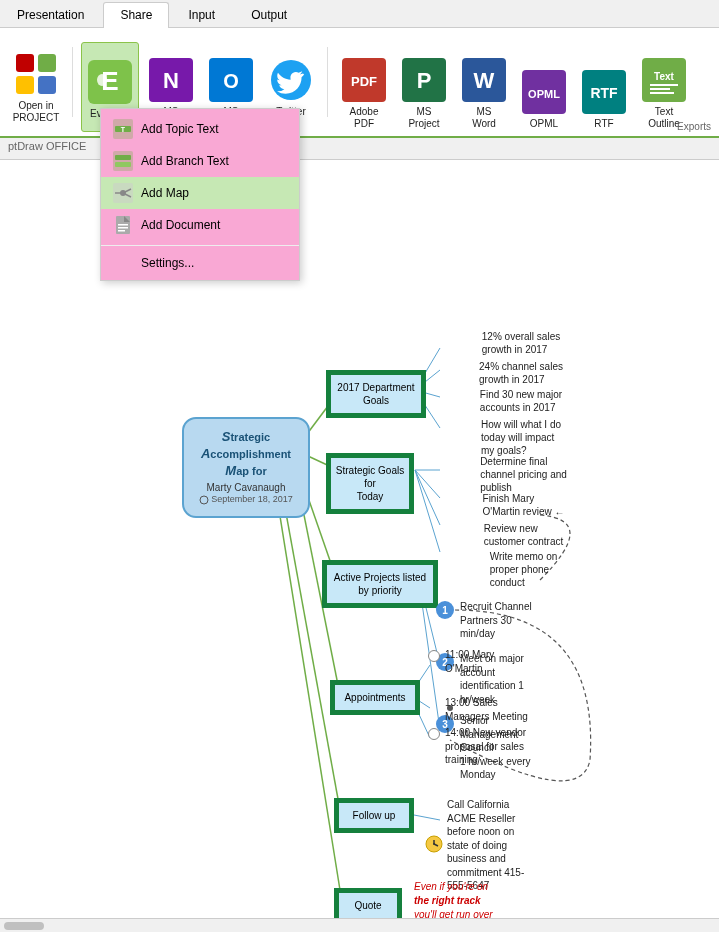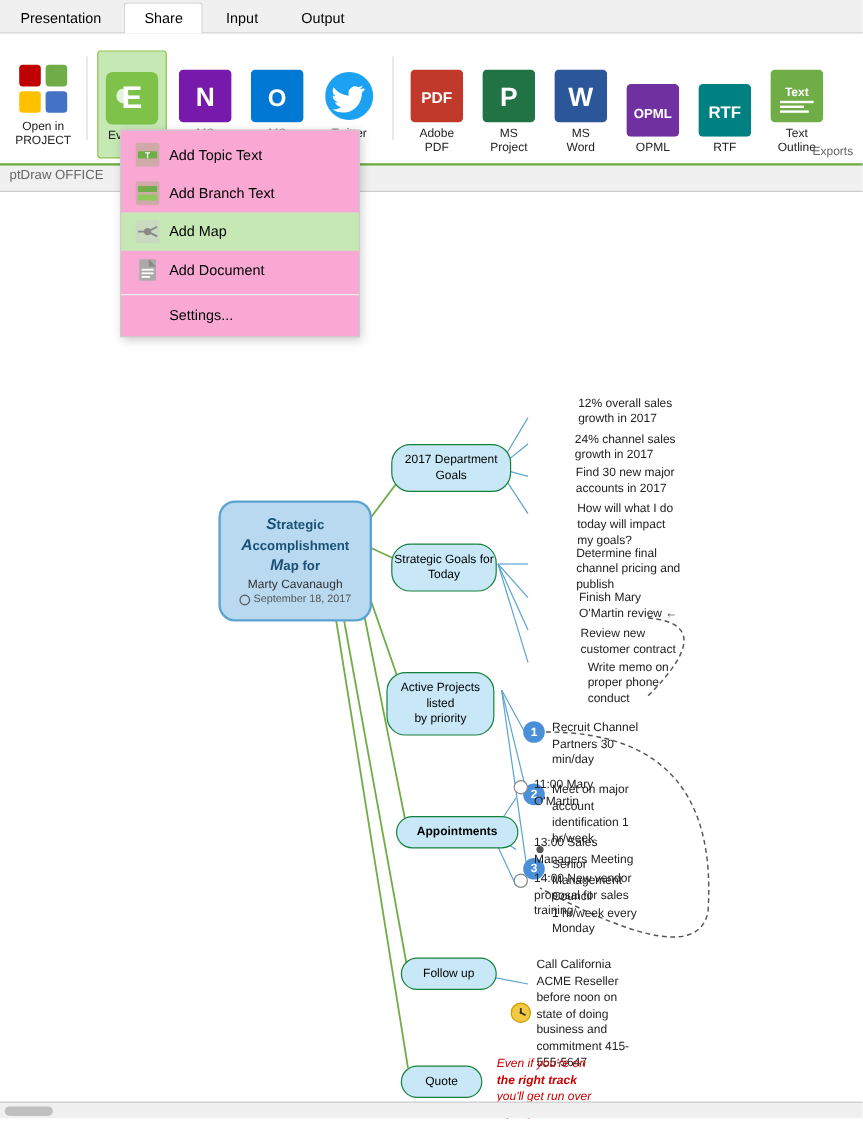--- a/index.html
+++ b/index.html
@@ -167,23 +167,23 @@
     .node-center {
       background: #b8d9f0;
       border: 2px solid #5ba3d0;
       width: 120px;
       padding: 10px 8px;
       border-radius: 14px;
       font-size: 11px;
     }
     .node-branch {
       background: #c8e8f8;
-      border: 1px solid #15803d;
+      border: 5px solid #15803d;
       padding: 6px 0;
-      border-radius: 16px;
+      border-radius: 0;
       font-size: 10px;
       white-space: normal;
       text-align: center;
     }
     .node-leaf {
       font-size: 10px;
       color: #222;
       background: transparent;
       border: none;
       width: 160px;
@@ -468,36 +468,36 @@
   <div class="node node-leaf" style="left:436px; top:228px; width:170px;">Find 30 new major<br>accounts in 2017</div>
   <div class="node node-leaf" style="left:436px; top:258px; width:170px;">How will what I do<br>today will impact<br>my goals?</div>
 
   <div class="node node-branch" style="left:326px; top:293px; width:88px;">Strategic Goals for<br>Today</div>
 
   <div class="node node-leaf" style="left:436px; top:295px; width:175px;">Determine final<br>channel pricing and<br>publish</div>
   <div class="node node-leaf" style="left:436px; top:332px; width:175px;">Finish Mary<br>O'Martin review ←</div>
   <div class="node node-leaf" style="left:436px; top:362px; width:175px;">Review new<br>customer contract</div>
   <div class="node node-leaf" style="left:436px; top:390px; width:175px;">Write memo on<br>proper phone<br>conduct</div>
 
-  <div class="node node-branch" style="left:322px; top:400px; width:90px;">Active Projects listed<br>by priority</div>
+  <div class="node node-branch" style="left:322px; top:400px; width:116px;">Active Projects listed<br>by priority</div>
 
   <div style="position:absolute; left:436px; top:440px; display:flex; align-items:flex-start; gap:6px;">
     <div style="min-width:18px; height:18px; border-radius:50%; background:#4a90d9; color:white; font-size:10px; display:flex; align-items:center; justify-content:center; font-weight:bold; margin-top:1px;">1</div>
     <div style="font-size:10px; line-height:1.35; color:#222;">Recruit Channel<br>Partners 30<br>min/day</div>
   </div>
   <div style="position:absolute; left:436px; top:492px; display:flex; align-items:flex-start; gap:6px;">
     <div style="min-width:18px; height:18px; border-radius:50%; background:#4a90d9; color:white; font-size:10px; display:flex; align-items:center; justify-content:center; font-weight:bold; margin-top:1px;">2</div>
     <div style="font-size:10px; line-height:1.35; color:#222;">Meet on major<br>account<br>identification 1<br>hr/week</div>
   </div>
   <div style="position:absolute; left:436px; top:554px; display:flex; align-items:flex-start; gap:6px;">
     <div style="min-width:18px; height:18px; border-radius:50%; background:#4a90d9; color:white; font-size:10px; display:flex; align-items:center; justify-content:center; font-weight:bold; margin-top:1px;">3</div>
     <div style="font-size:10px; line-height:1.35; color:#222;">Senior<br>Management<br>Council<br>1 hr/week every<br>Monday</div>
   </div>
 
-  <div class="node node-branch" style="left:330px; top:520px; width:102px;font-weight:bold;">Appointments</div>
+  <div class="node node-branch" style="left:330px; top:520px; width:90px;">Appointments</div>
 
   <div style="position:absolute; left:428px; top:488px; display:flex; align-items:flex-start; gap:5px;">
     <div style="min-width:12px; height:12px; border-radius:50%; border:1px solid #888; background:#fff; margin-top:2px; flex-shrink:0;"></div>
     <div style="font-size:10px; line-height:1.35; color:#222;">11:00 Mary<br>O'Martin</div>
   </div>
   <div style="position:absolute; left:428px; top:536px; display:flex; align-items:flex-start; gap:5px;">
     <div style="min-width:12px; height:12px; flex-shrink:0; margin-top:2px;"></div>
     <div style="font-size:10px; line-height:1.35; color:#222;">13:00 Sales<br>Managers Meeting</div>
   </div>
   <div style="position:absolute; left:428px; top:566px; display:flex; align-items:flex-start; gap:5px;">

